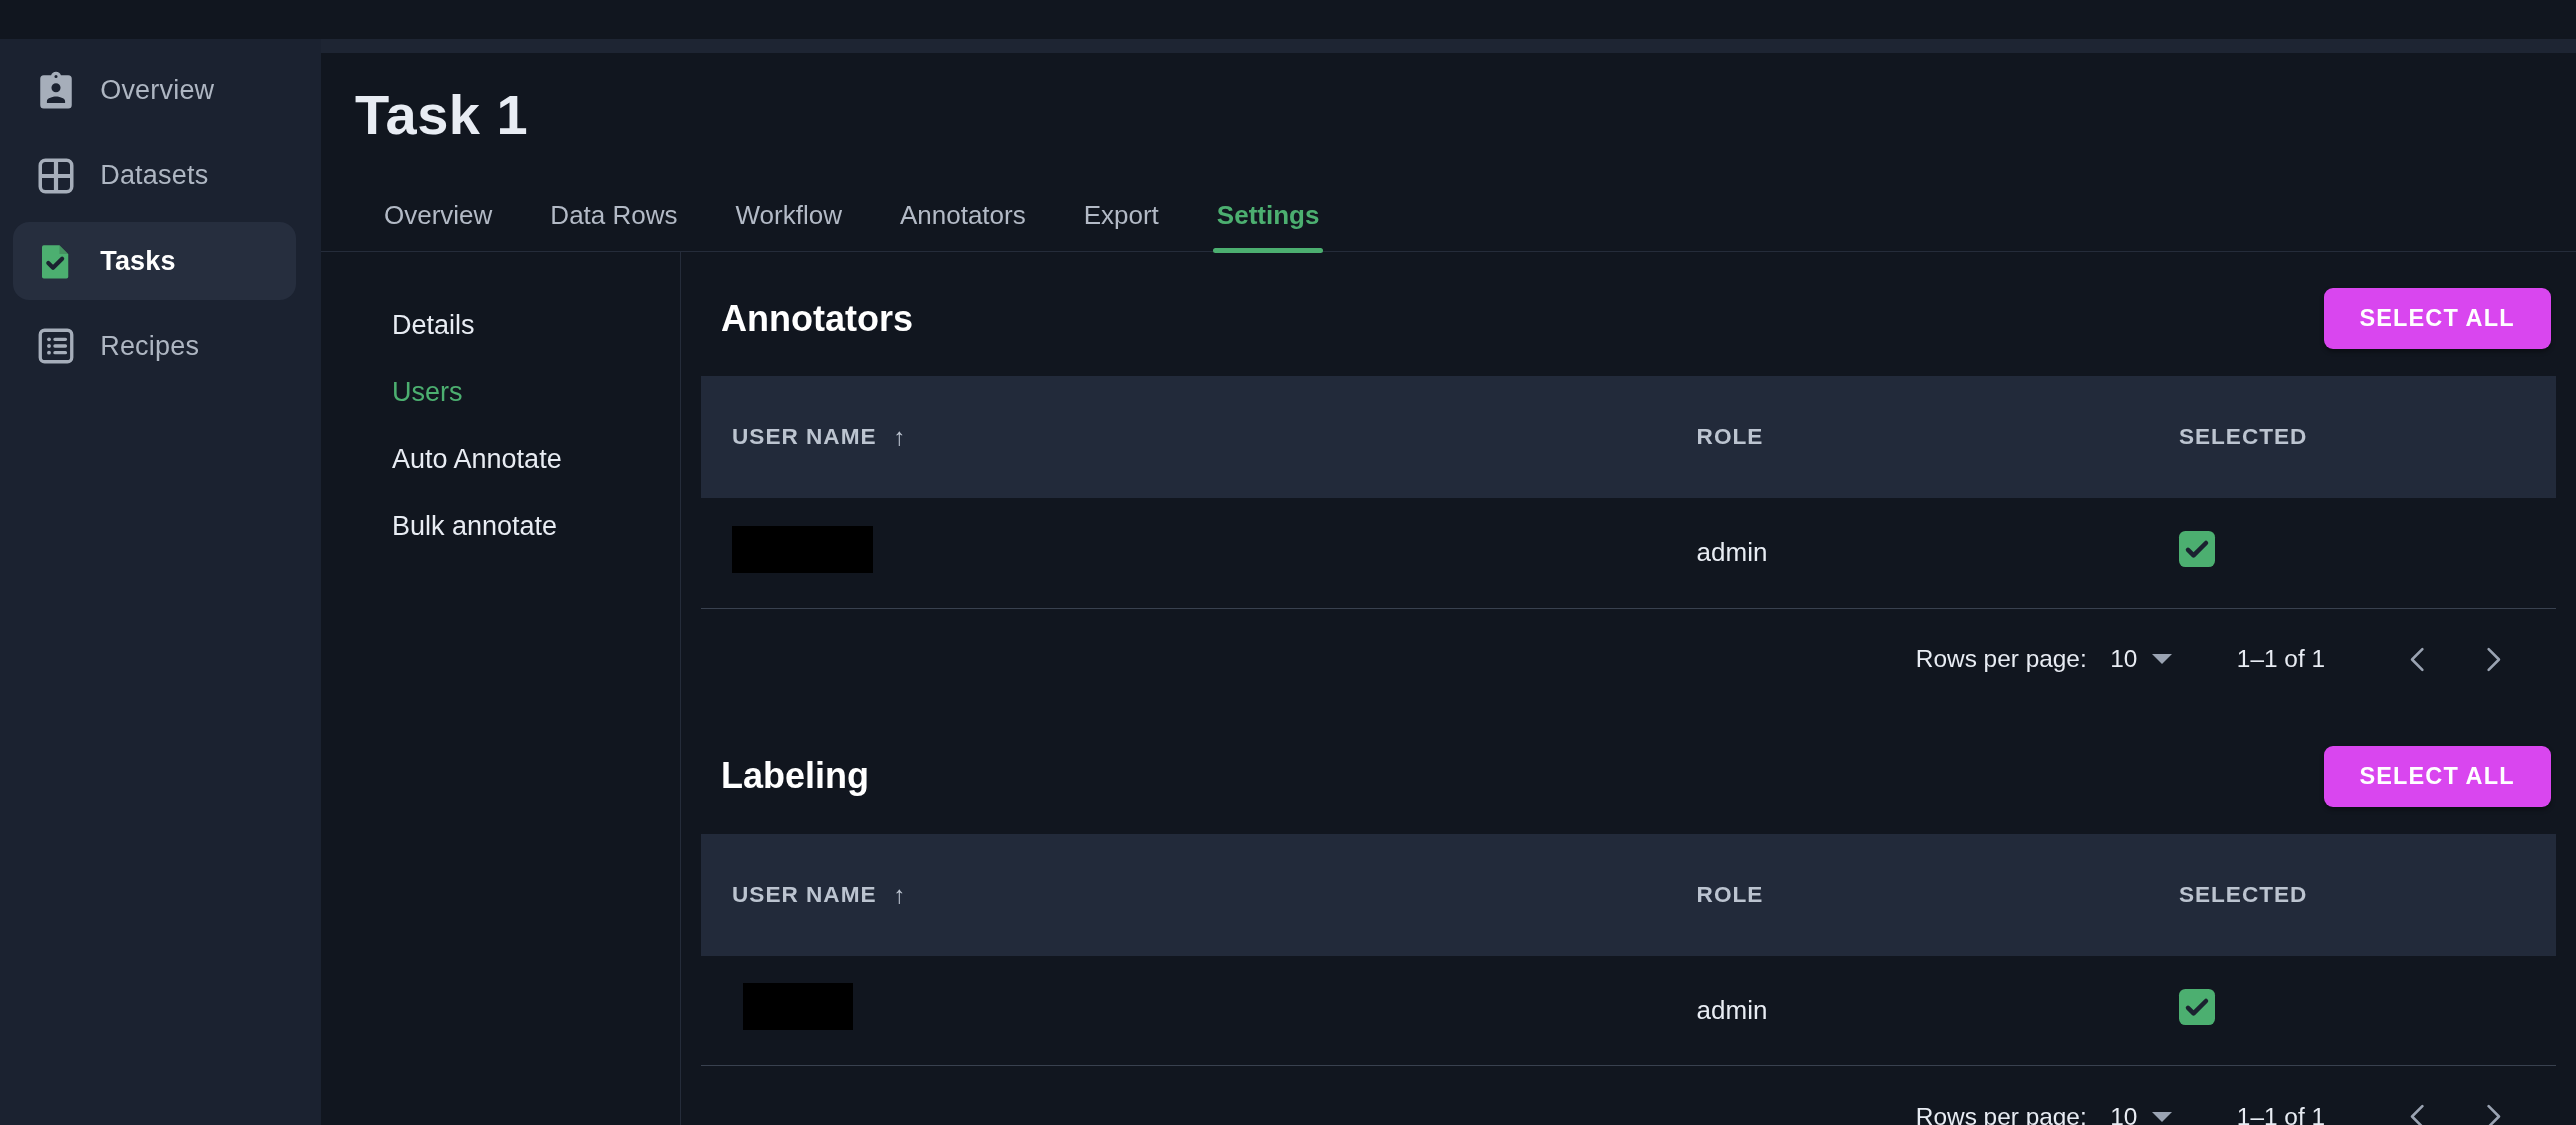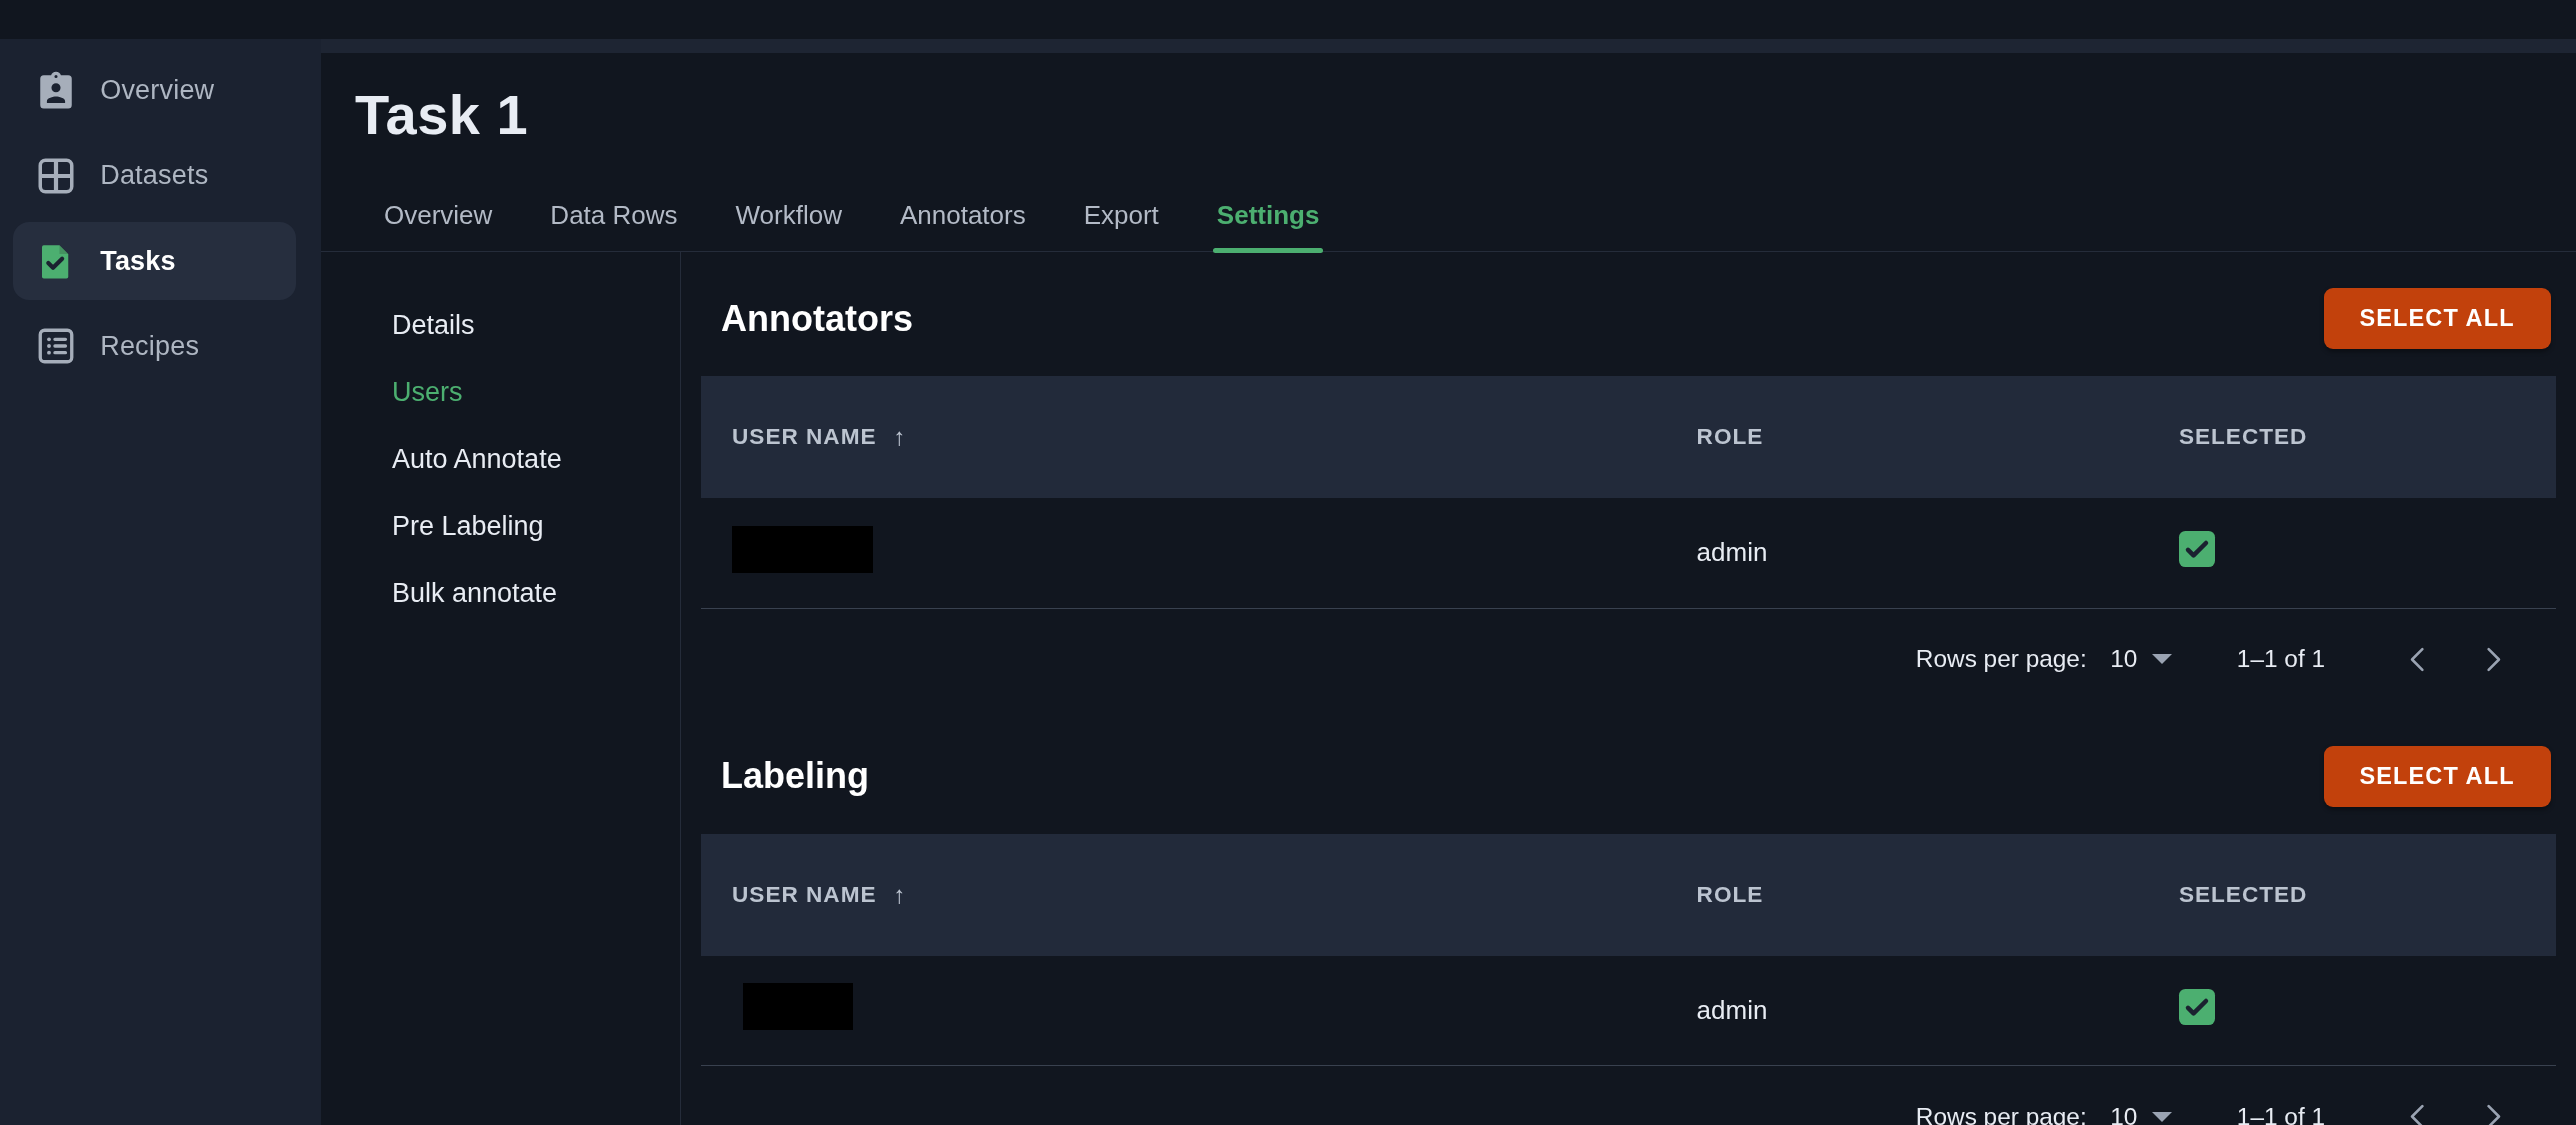--- a/index.html
+++ b/index.html
@@ -94,21 +94,21 @@
   }
   .section-head {
     display: flex; align-items: center; justify-content: space-between;
     padding: 36px 5.4px 27px 0;
   }
   .section-title {
     font-size: 36px; font-weight: 700; color: #ffffff;
     padding-left: 20px;
   }
   .btn-select-all {
-    background: #c2410c; color: #ffffff;
+    background: #d946ef; color: #ffffff;
     font-size: 23.5px; font-weight: 700; letter-spacing: 1.1px;
     border: none; border-radius: 9px;
     padding: 17px 36px;
     cursor: pointer;
     box-shadow: 0 2.7px 4.5px rgba(0,0,0,.35);
   }
 
   table.grid { width: 100%; border-collapse: collapse; table-layout: fixed; }
   table.grid thead tr { background: #222a3a; }
   table.grid th {
@@ -224,21 +224,20 @@
       <div class="tab">Export</div>
       <div class="tab active">Settings</div>
     </div>
 
     <div class="body-row">
 
       <aside class="subnav">
         <div class="subnav-item">Details</div>
         <div class="subnav-item active">Users</div>
         <div class="subnav-item">Auto Annotate</div>
-        <div class="subnav-item">Pre Labeling</div>
         <div class="subnav-item">Bulk annotate</div>
       </aside>
 
       <div class="content">
 
         <div class="section-head">
           <div class="section-title">Annotators</div>
           <button class="btn-select-all">SELECT ALL</button>
         </div>
 

